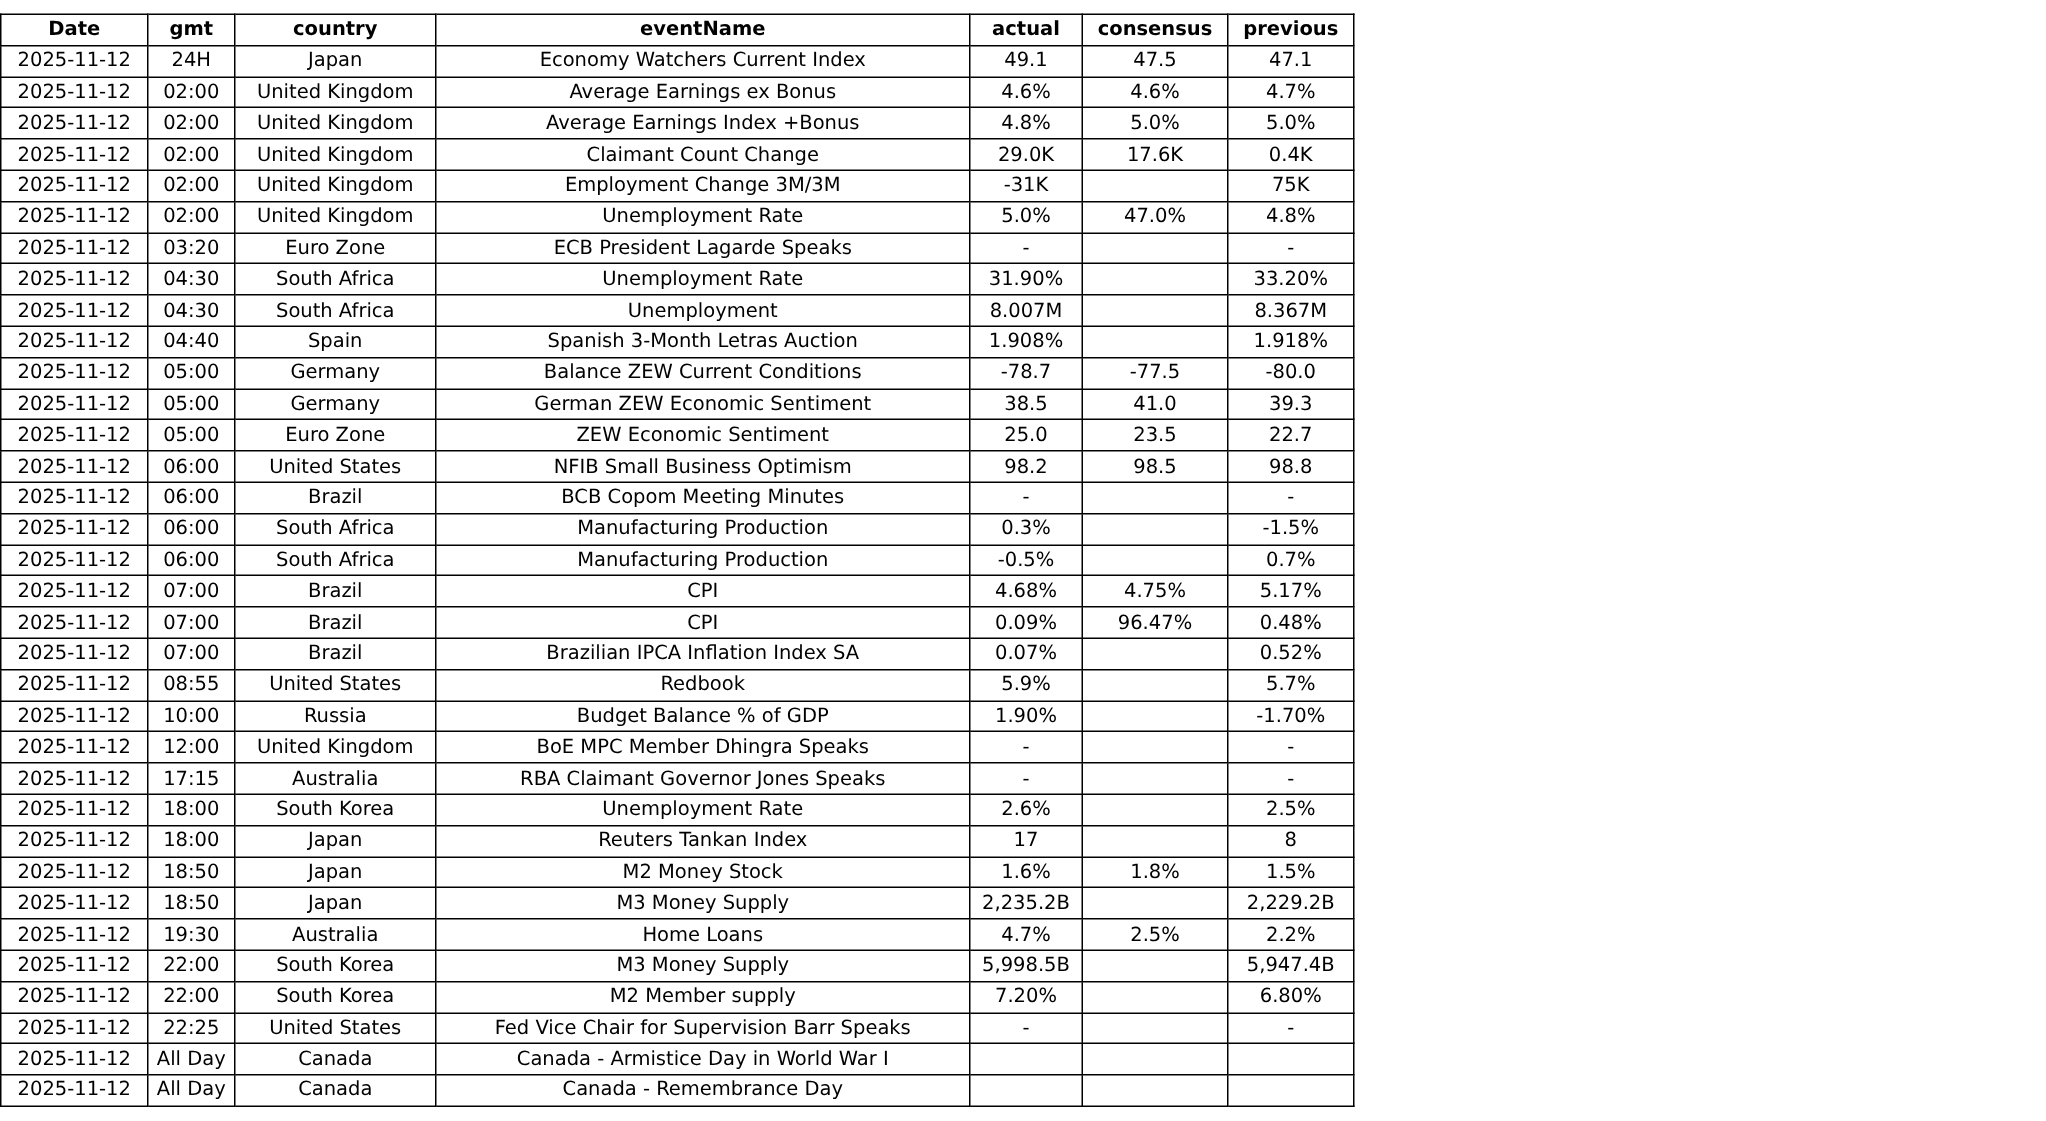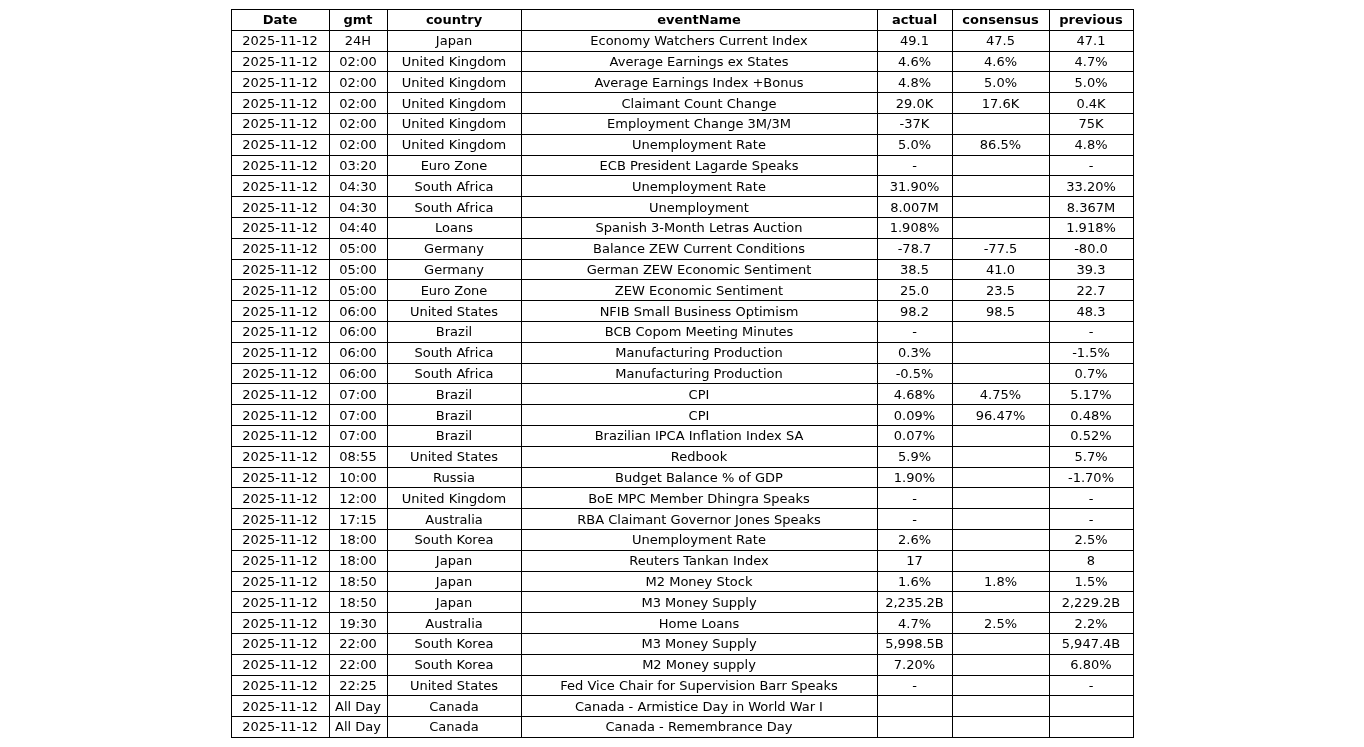--- a/index.html
+++ b/index.html
@@ -6,21 +6,21 @@
     margin: 0;
     padding: 0;
     background: #ffffff;
     width: 1364px;
     height: 747px;
     font-family: "DejaVu Sans", sans-serif;
   }
   .table-wrap {
     padding-top: 9px;
     display: flex;
-    justify-content: center;
+    justify-content: flex-start;
   }
   table.calendar {
     border-collapse: collapse;
     table-layout: fixed;
     width: 902px;
     color: #000000;
     background: #ffffff;
   }
   table.calendar th,
   table.calendar td {
@@ -70,21 +70,21 @@
           <td>Japan</td>
           <td>Economy Watchers Current Index</td>
           <td>49.1</td>
           <td>47.5</td>
           <td>47.1</td>
         </tr>
         <tr>
           <td>2025-11-12</td>
           <td>02:00</td>
           <td>United Kingdom</td>
-          <td>Average Earnings ex States</td>
+          <td>Average Earnings ex Bonus</td>
           <td>4.6%</td>
           <td>4.6%</td>
           <td>4.7%</td>
         </tr>
         <tr>
           <td>2025-11-12</td>
           <td>02:00</td>
           <td>United Kingdom</td>
           <td>Average Earnings Index +Bonus</td>
           <td>4.8%</td>
@@ -98,31 +98,31 @@
           <td>Claimant Count Change</td>
           <td>29.0K</td>
           <td>17.6K</td>
           <td>0.4K</td>
         </tr>
         <tr>
           <td>2025-11-12</td>
           <td>02:00</td>
           <td>United Kingdom</td>
           <td>Employment Change 3M/3M</td>
-          <td>-37K</td>
+          <td>-31K</td>
           <td></td>
           <td>75K</td>
         </tr>
         <tr>
           <td>2025-11-12</td>
           <td>02:00</td>
           <td>United Kingdom</td>
           <td>Unemployment Rate</td>
           <td>5.0%</td>
-          <td>86.5%</td>
+          <td>47.0%</td>
           <td>4.8%</td>
         </tr>
         <tr>
           <td>2025-11-12</td>
           <td>03:20</td>
           <td>Euro Zone</td>
           <td>ECB President Lagarde Speaks</td>
           <td>-</td>
           <td></td>
           <td>-</td>
@@ -141,21 +141,21 @@
           <td>04:30</td>
           <td>South Africa</td>
           <td>Unemployment</td>
           <td>8.007M</td>
           <td></td>
           <td>8.367M</td>
         </tr>
         <tr>
           <td>2025-11-12</td>
           <td>04:40</td>
-          <td>Loans</td>
+          <td>Spain</td>
           <td>Spanish 3-Month Letras Auction</td>
           <td>1.908%</td>
           <td></td>
           <td>1.918%</td>
         </tr>
         <tr>
           <td>2025-11-12</td>
           <td>05:00</td>
           <td>Germany</td>
           <td>Balance ZEW Current Conditions</td>
@@ -181,21 +181,21 @@
           <td>23.5</td>
           <td>22.7</td>
         </tr>
         <tr>
           <td>2025-11-12</td>
           <td>06:00</td>
           <td>United States</td>
           <td>NFIB Small Business Optimism</td>
           <td>98.2</td>
           <td>98.5</td>
-          <td>48.3</td>
+          <td>98.8</td>
         </tr>
         <tr>
           <td>2025-11-12</td>
           <td>06:00</td>
           <td>Brazil</td>
           <td>BCB Copom Meeting Minutes</td>
           <td>-</td>
           <td></td>
           <td>-</td>
         </tr>
@@ -331,21 +331,21 @@
           <td>South Korea</td>
           <td>M3 Money Supply</td>
           <td>5,998.5B</td>
           <td></td>
           <td>5,947.4B</td>
         </tr>
         <tr>
           <td>2025-11-12</td>
           <td>22:00</td>
           <td>South Korea</td>
-          <td>M2 Money supply</td>
+          <td>M2 Member supply</td>
           <td>7.20%</td>
           <td></td>
           <td>6.80%</td>
         </tr>
         <tr>
           <td>2025-11-12</td>
           <td>22:25</td>
           <td>United States</td>
           <td>Fed Vice Chair for Supervision Barr Speaks</td>
           <td>-</td>

